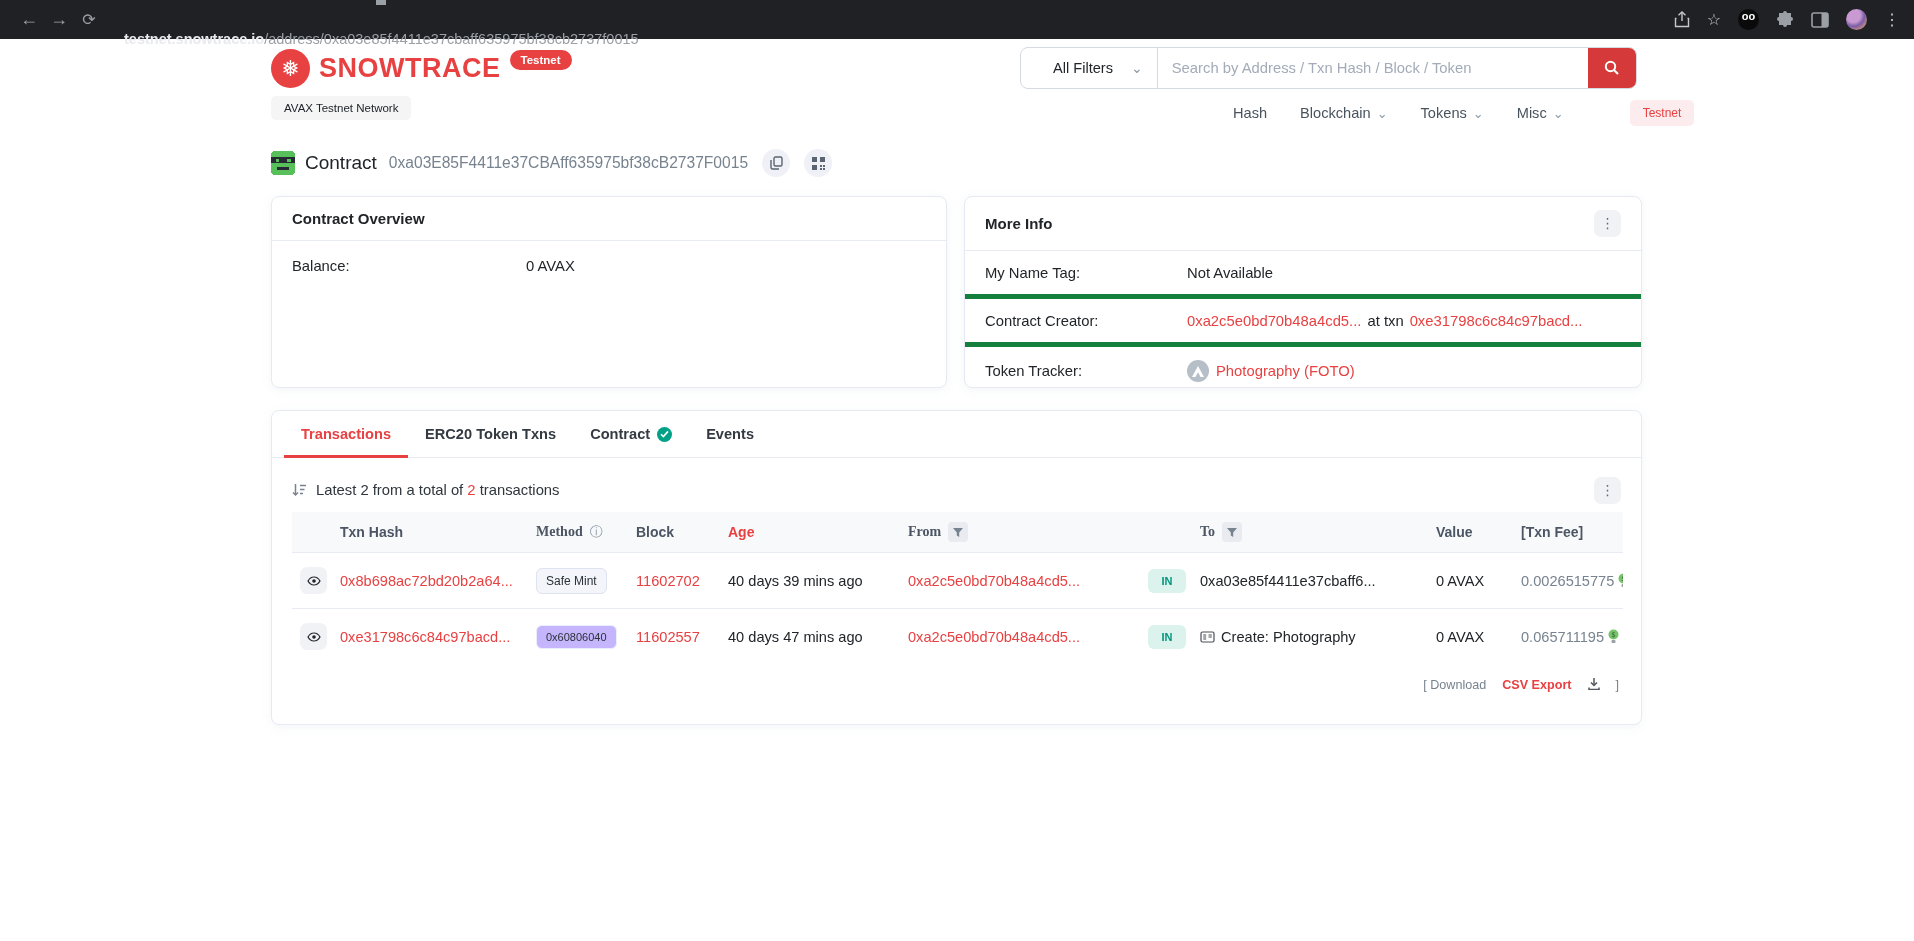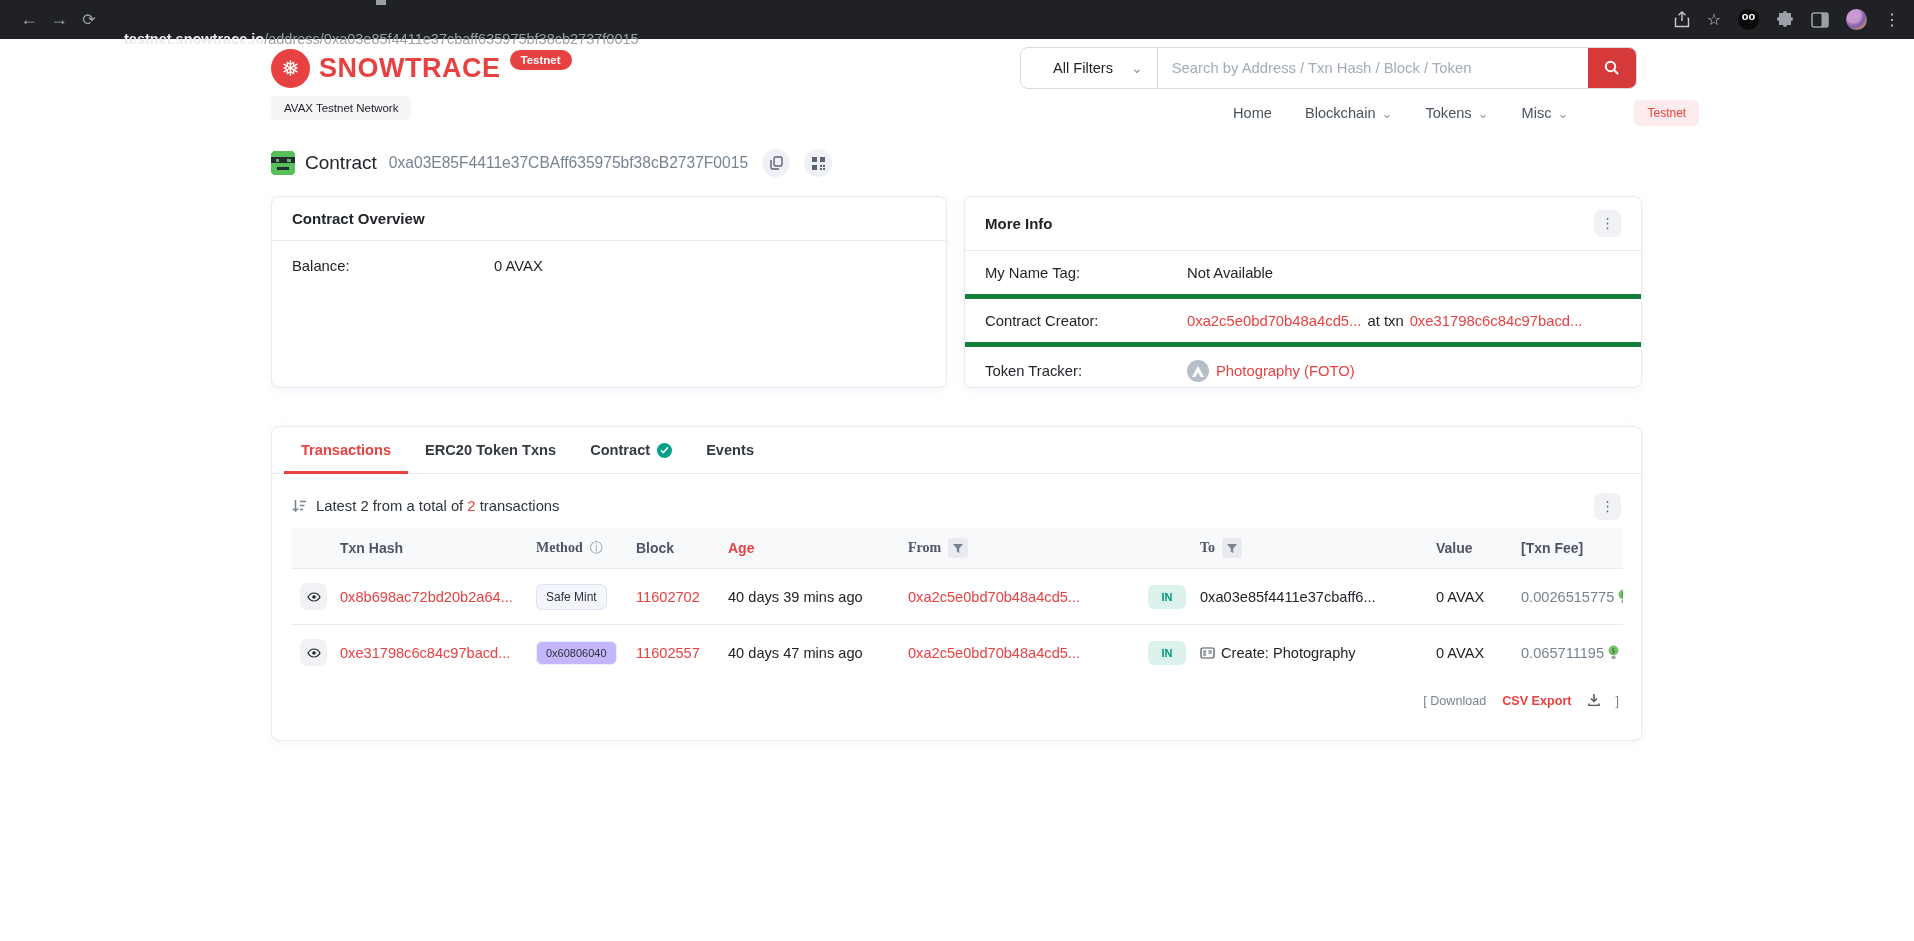--- a/index.html
+++ b/index.html
@@ -68,30 +68,30 @@
     box-shadow:0 2px 10px rgba(189,197,209,.18); }
   .cards-row { position:absolute; left:271px; top:196px; display:flex; gap:17px; }
   .card-overview { width:676px; height:192px; }
   .card-moreinfo { width:678px; height:192px; }
   .card-header { padding:13px 20px; font-size:15px; font-weight:700; color:#212529;
     border-bottom:1px solid #e7eaf3; display:flex; align-items:center; justify-content:space-between; }
   .dots-btn { width:27px; height:27px; border:none; border-radius:7px; background:#f1f2f6;
     color:#606a75; font-size:14px; line-height:27px; cursor:pointer; }
   .kv-row { display:flex; align-items:center; padding:0 20px; font-size:14.8px; }
   .kv-label { width:202px; color:#212529; flex-shrink:0; }
-  .overview-body .kv-row { padding-top:17px; }
+  .overview-body .kv-row { padding-top:17px;gap:32px; }
   .mi-row { height:48px; border-bottom:5px solid #15803d; }
   .mi-row:last-child { border-bottom:none; }
   .link { color:#e84142; text-decoration:none; cursor:pointer; }
   .token-ico { width:22px; height:22px; border-radius:50%; background:#b6bec7;
     display:flex; align-items:center; justify-content:center; margin-right:7px; }
   .kv-value-flex { display:flex; align-items:center; }
 
   
-  .tx-card { position:absolute; left:271px; top:410px; width:1371px; min-height:300px; padding-bottom:20px;margin-top:16px; }
+  .tx-card { position:absolute; left:271px; top:410px; width:1371px; min-height:300px; padding-bottom:20px; }
   .tab-row { display:flex; align-items:stretch; border-bottom:1px solid #e7eaf3; padding:0 12px; height:47px; }
   .tab { display:flex; align-items:center; gap:7px; padding:0 17px; font-size:14.6px;
     font-weight:700; color:#333a41; cursor:pointer; position:relative; }
   .tab.active { color:#e84142; }
   .tab.active::after { content:""; position:absolute; left:0; right:0; bottom:-1px; height:3px; background:#e84142; }
 
   .tx-body { padding:0 20px; }
   .summary-row { display:flex; align-items:center; gap:9px; height:44px; margin-top:10px;
     font-size:14.8px; color:#2e353c; }
   .summary-count { color:#e84142; }
@@ -187,21 +187,21 @@
         <g fill="none" stroke="#ffffff" stroke-width="2">
           <circle cx="6.5" cy="6.5" r="4.7"></circle>
           <path d="M10.2 10.2 14 14"></path>
         </g>
       </svg>
   </button>
 </div>
 
 <nav class="main-nav">
   <span class="nav-item">
-    <span>Home</span>
+    <span>Hash</span>
   </span>
   <span class="nav-item">
     <span>Blockchain</span>
     <span class="filter-chevron">⌄</span>
   </span>
   <span class="nav-item">
     <span>Tokens</span>
     <span class="filter-chevron">⌄</span>
   </span>
   <span class="nav-item">

